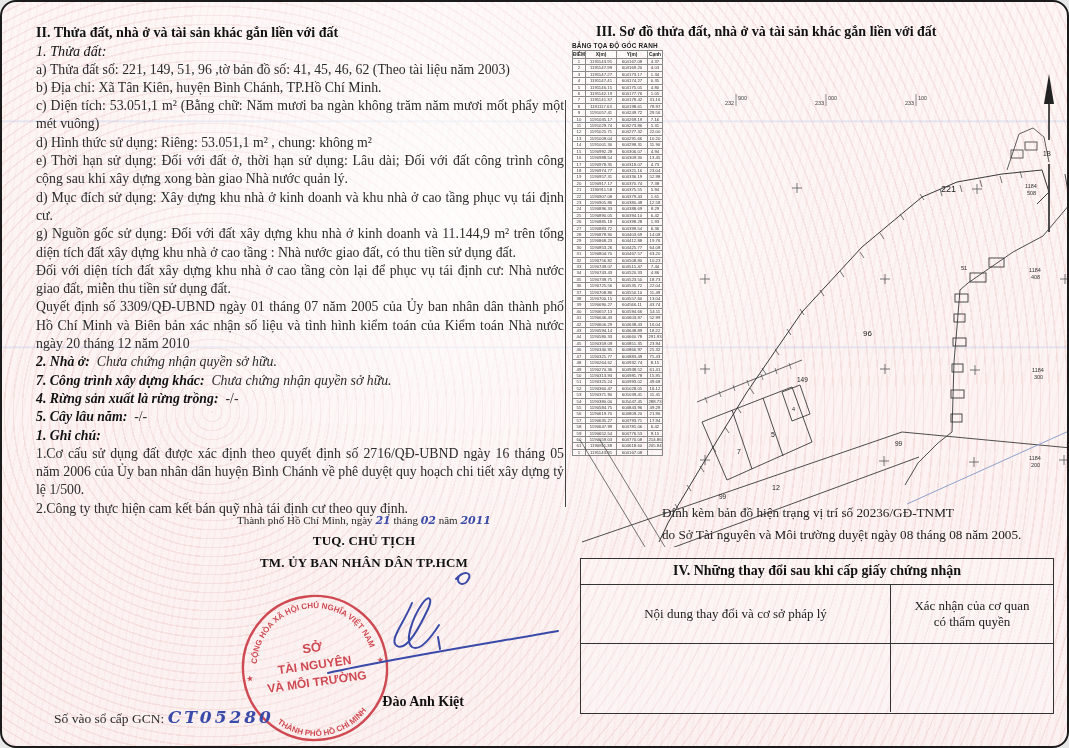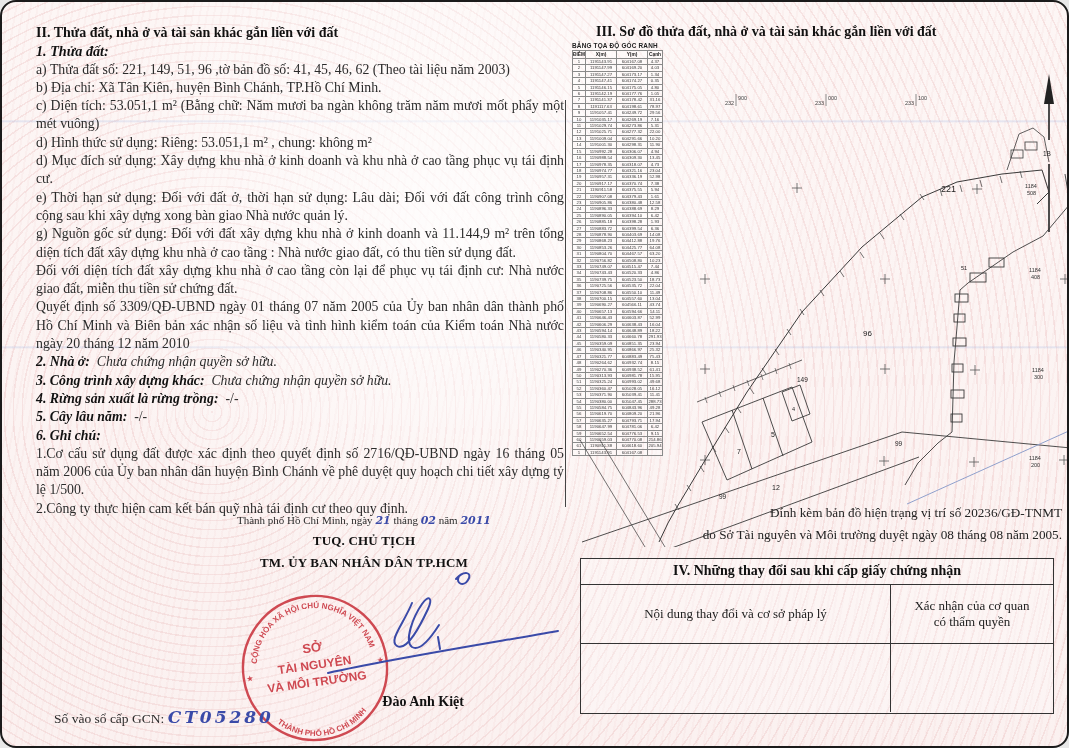--- a/index.html
+++ b/index.html
@@ -13,21 +13,21 @@
       linear-gradient(180deg, rgba(150,175,225,0) 344px, rgba(150,175,225,0.30) 345px, rgba(150,175,225,0) 347px),
       repeating-radial-gradient(circle at 210px 410px, rgba(233,186,186,0.30) 0 1.5px, rgba(255,255,255,0) 1.5px 9px),
       repeating-linear-gradient(100deg, rgba(240,203,203,0.14) 0 2px, rgba(255,255,255,0) 2px 7px),
       linear-gradient(#fdf6f5,#fbf1f0);
   }
   .abs{position:absolute;}
   
   .leftcol{left:34px; top:22px; width:528px; font-size:13.8px; line-height:18.3px;}
   .leftcol p{margin:0; text-align:justify;}
   .sec-title{font-weight:bold; font-size:14px; color:#111;}
-  .sub-title{font-weight:bold; font-style:italic; font-size:14.2px; color:#111;}
+  .sub-title{font-weight:normal; font-style:italic; font-size:14.2px; color:#111;}
   .clause-label{font-weight:bold; font-style:italic; color:#111;}
   .clause-val-italic{font-style:italic;}
   
   .sigblock{left:182px; top:512px; width:360px; text-align:center; font-size:13px;}
   .sigblock .dateline{font-size:11px;}
   .hand{font-family:"DejaVu Serif", serif; font-style:italic; font-weight:bold; color:#3a4aa8;}
   .sigblock .cap{font-weight:bold; margin-top:6px; color:#111; letter-spacing:0.2px;}
   .signer{left:262px; top:692px; width:200px; text-align:right; font-weight:bold; font-size:14px; color:#111;}
   .gcnline{left:52px; top:705px; font-size:13.5px;}
   .gcnval{font-family:"DejaVu Serif", serif; font-style:italic; color:#3a4aa8; font-size:17px; letter-spacing:3px; font-weight:bold;}
@@ -37,21 +37,21 @@
   .coordwrap{left:570px; top:40px; width:90px;}
   .coordwrap .ctitle{font-family:"Liberation Sans", sans-serif; font-weight:bold; font-size:6.4px; text-align:left; letter-spacing:0.2px; color:#222; margin-bottom:1px;}
   table.coord{border-collapse:collapse; width:100%; table-layout:fixed; background:rgba(255,255,255,0.35);}
   table.coord th, table.coord td{
     border:0.5px solid #8a8a8a; font-family:"Liberation Sans", sans-serif;
     font-size:4.3px; line-height:5.4px; padding:0; text-align:center; color:#3a3a3a;
     overflow:hidden; white-space:nowrap;
   }
   table.coord th{font-size:4.8px; font-weight:bold; line-height:7px; color:#222;}
   .mapsvg{left:565px; top:40px; width:500px; height:505px;}
-  .attachnote{left:660px; top:500px; width:400px; text-align:right; font-size:13.2px; line-height:22px; color:#222;}
+  .attachnote{left:660px; top:500px; width:400px; text-align:left; font-size:13.2px; line-height:22px; color:#222;}
   
   .sec4{left:578px; top:556px; width:474px; height:156px; border:1.2px solid #333; background:rgba(255,255,255,0.25); box-sizing:border-box;}
   .sec4 .s4title{border-bottom:1px solid #333; text-align:center; font-weight:bold; font-size:14px; color:#111; padding:4px 0 5px;}
   .sec4 .cols{display:flex; height:calc(100% - 27px);}
   .sec4 .c1{width:310px; border-right:1px solid #333; box-sizing:border-box;}
   .sec4 .c2{flex:1;}
   .sec4 .chead{height:58px; display:flex; align-items:center; justify-content:center; text-align:center; font-size:13px; color:#222; border-bottom:1px solid #333; padding:0 10px;}
   .stampsvg{left:225px; top:588px; width:180px; height:158px;}
   .sigsvg{left:318px; top:563px; width:262px; height:130px;}
 </style>
@@ -60,30 +60,30 @@
 
 <div class="page">
 
   <div class="abs leftcol">
     <p class="sec-title">II. Thửa đất, nhà ở và tài sản khác gắn liền với đất</p>
     <p class="sub-title">1. Thửa đất:</p>
     <p>a) Thửa đất số:  221, 149, 51, 96  ,tờ bản đồ số: 41, 45, 46, 62 (Theo tài liệu năm 2003)</p>
     <p>b) Địa chỉ:  Xã Tân Kiên, huyện Bình Chánh, TP.Hồ Chí Minh.</p>
     <p>c) Diện tích: 53.051,1 m² (Bằng chữ: Năm mươi ba ngàn không trăm năm mươi mốt phẩy một mét vuông)</p>
     <p>d) Hình thức sử dụng:  Riêng: 53.051,1 m²        , chung:  không m²</p>
+    <p>e) Thời hạn sử dụng:  Đối với đất ở, thời hạn sử dụng: Lâu dài; Đối với đất công trình công cộng sau khi xây dựng xong bàn giao Nhà nước quản lý.</p>
     <p>d) Mục đích sử dụng:  Xây dựng khu nhà ở kinh doanh và khu nhà ở cao tầng phục vụ tái định cư.</p>
-    <p>e) Thời hạn sử dụng:  Đối với đất ở, thời hạn sử dụng: Lâu dài; Đối với đất công trình công cộng sau khi xây dựng xong bàn giao Nhà nước quản lý.</p>
     <p>g) Nguồn gốc sử dụng:  Đối với đất xây dựng khu nhà ở kinh doanh và 11.144,9 m² trên tổng diện tích đất xây dựng khu nhà ở cao tầng : Nhà nước giao đất, có thu tiền sử dụng đất.</p>
-    <p>Đối với diện tích đất xây dựng khu nhà ở cao tầng còn lại để phục vụ tái định cư: Nhà nước giao đất, miễn thu tiền sử chứng đất.</p>
+    <p>Đối với diện tích đất xây dựng khu nhà ở cao tầng còn lại để phục vụ tái định cư: Nhà nước giao đất, miễn thu tiền sử dụng đất.</p>
     <p>Quyết định số 3309/QĐ-UBND ngày 01 tháng 07 năm 2005 của Ủy ban nhân dân thành phố Hồ Chí Minh và Biên bản xác nhận số liệu và tình hình kiểm toán của Kiểm toán Nhà nước ngày 20 tháng 12 năm 2010</p>
     <p><span class="clause-label">2. Nhà ở:</span>&nbsp; <span class="clause-val-italic">Chưa chứng nhận quyền sở hữu.</span></p>
-    <p><span class="clause-label">3. Công trình xây dựng khác:</span>&nbsp; <span class="clause-val-italic">Chưa chứng nhận quyền sở hữu.</span></p>
+    <p><span class="clause-label">7. Công trình xây dựng khác:</span>&nbsp; <span class="clause-val-italic">Chưa chứng nhận quyền sở hữu.</span></p>
     <p><span class="clause-label">4. Rừng sản xuất là rừng trồng:</span>&nbsp; <span>-/-</span></p>
     <p><span class="clause-label">5. Cây lâu năm:</span>&nbsp; <span>-/-</span></p>
-    <p><span class="clause-label">6. Ghi chú:</span></p>
+    <p><span class="clause-label">1. Ghi chú:</span></p>
     <p>1.Cơ cấu sử dụng đất được xác định theo quyết định số 2716/QĐ-UBND ngày 16 tháng 05 năm 2006 của Ủy ban nhân dân huyện Bình Chánh về phê duyệt quy hoạch chi tiết xây dựng tỷ lệ 1/500.</p>
     <p>2.Công ty thực hiện cam kết bán quỹ nhà tái định cư theo quy định.</p>
   </div>
 
   <div class="abs sigblock">
     <div class="dateline">
       <span>Thành phố Hồ Chí Minh, ngày</span>
       <span class="hand">21</span>
       <span>tháng</span>
       <span class="hand">02</span>

